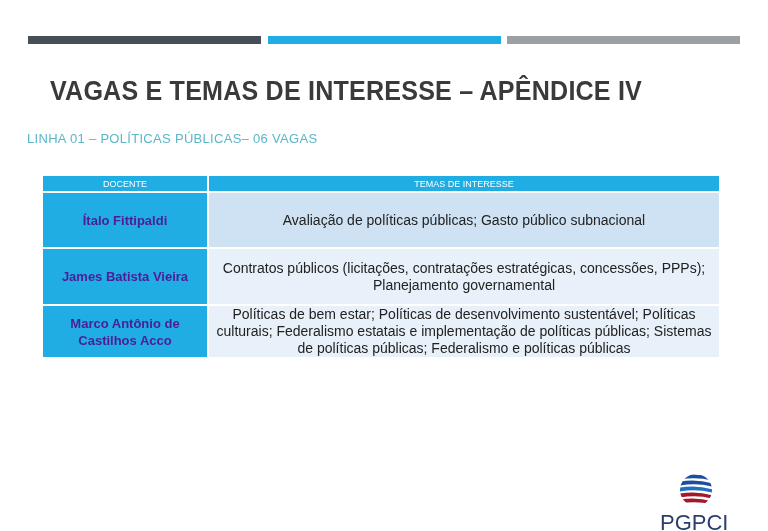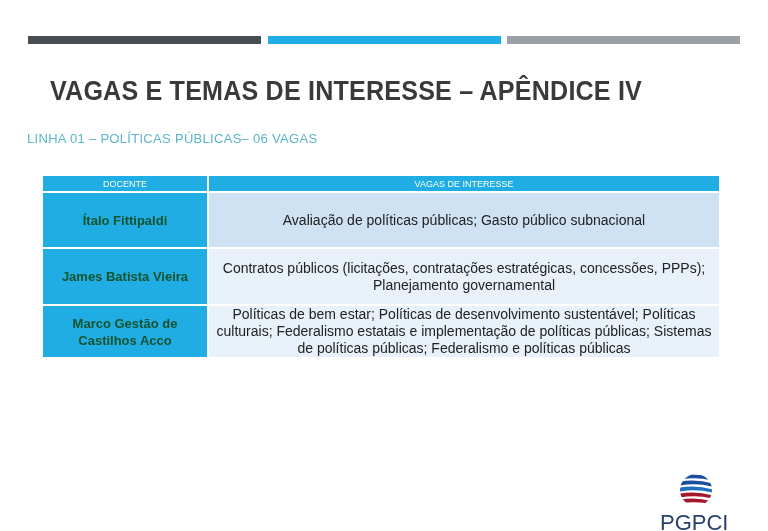--- a/index.html
+++ b/index.html
@@ -6,21 +6,21 @@
   body { width:768px; height:531px; background:#ffffff; position:relative; overflow:hidden; font-family:"Liberation Sans", sans-serif; }
   .bar { position:absolute; top:36px; height:8px; }
   .bar1 { left:28px; width:233px; background:#474f56; }
   .bar2 { left:268px; width:233px; background:#1fade4; }
   .bar3 { left:507px; width:233px; background:#9ba0a5; }
   .title { position:absolute; left:50px; top:76px; font-size:27px; font-weight:bold; color:#3a3a3a; letter-spacing:0.2px; transform:scaleX(0.93); transform-origin:left top; white-space:nowrap; }
   .subtitle { position:absolute; left:27px; top:131px; font-size:13px; color:#5bb6c8; letter-spacing:0.3px; white-space:nowrap; }
   table { position:absolute; left:41px; top:174px; width:680px; border-collapse:collapse; table-layout:fixed; }
   td, th { border:2px solid #ffffff; text-align:center; vertical-align:middle; padding:0 6px; }
   th { background:#1fade4; color:#ffffff; font-weight:normal; font-size:9px; height:15px;text-align:center; }
-  td.name { background:#1fade4; color:#14532d; font-weight:bold; font-size:13px; line-height:17px; }
+  td.name { background:#1fade4; color:#4c1d95; font-weight:bold; font-size:13px; line-height:17px; }
   td.topic { color:#222; font-size:14px; line-height:17px; }
   tr.odd td.topic { background:#cfe2f3; }
   tr.even td.topic { background:#e8f1f9; }
   .logo { position:absolute; left:656px; top:468px; width:100px; height:80px; }
 </style>
 </head>
 <body>
 
 <div class="bar bar1"></div>
 <div class="bar bar2"></div>
@@ -30,34 +30,34 @@
 <div class="subtitle">LINHA 01 – POLÍTICAS PÚBLICAS– 06 VAGAS</div>
 
 <table>
   <colgroup>
       <col style="width:166px">
       <col>
     </colgroup>
   <thead>
     <tr>
       <th>DOCENTE</th>
-      <th>VAGAS DE INTERESSE</th>
+      <th>TEMAS DE INTERESSE</th>
     </tr>
   </thead>
   <tbody>
     <tr class="odd" style="height:56px">
       <td class="name">Ítalo Fittipaldi</td>
       <td class="topic">Avaliação de políticas públicas; Gasto público subnacional</td>
     </tr>
     <tr class="even" style="height:57px">
       <td class="name">James Batista Vieira</td>
       <td class="topic" style="padding:0 2px">Contratos públicos (licitações, contratações estratégicas, concessões, PPPs); Planejamento governamental</td>
     </tr>
     <tr class="even" style="height:52px">
-      <td class="name">Marco Gestão de Castilhos Acco</td>
+      <td class="name">Marco Antônio de Castilhos Acco</td>
       <td class="topic">Políticas de bem estar; Políticas de desenvolvimento sustentável; Políticas culturais; Federalismo estatais e implementação de políticas públicas; Sistemas de políticas públicas; Federalismo e políticas públicas</td>
     </tr>
   </tbody>
 </table>
 
 <div class="logo">
   <svg width="100" height="80" viewBox="0 0 100 80">
     <defs>
         <clipPath id="gc">
           <circle cx="40" cy="22" r="16"></circle>

